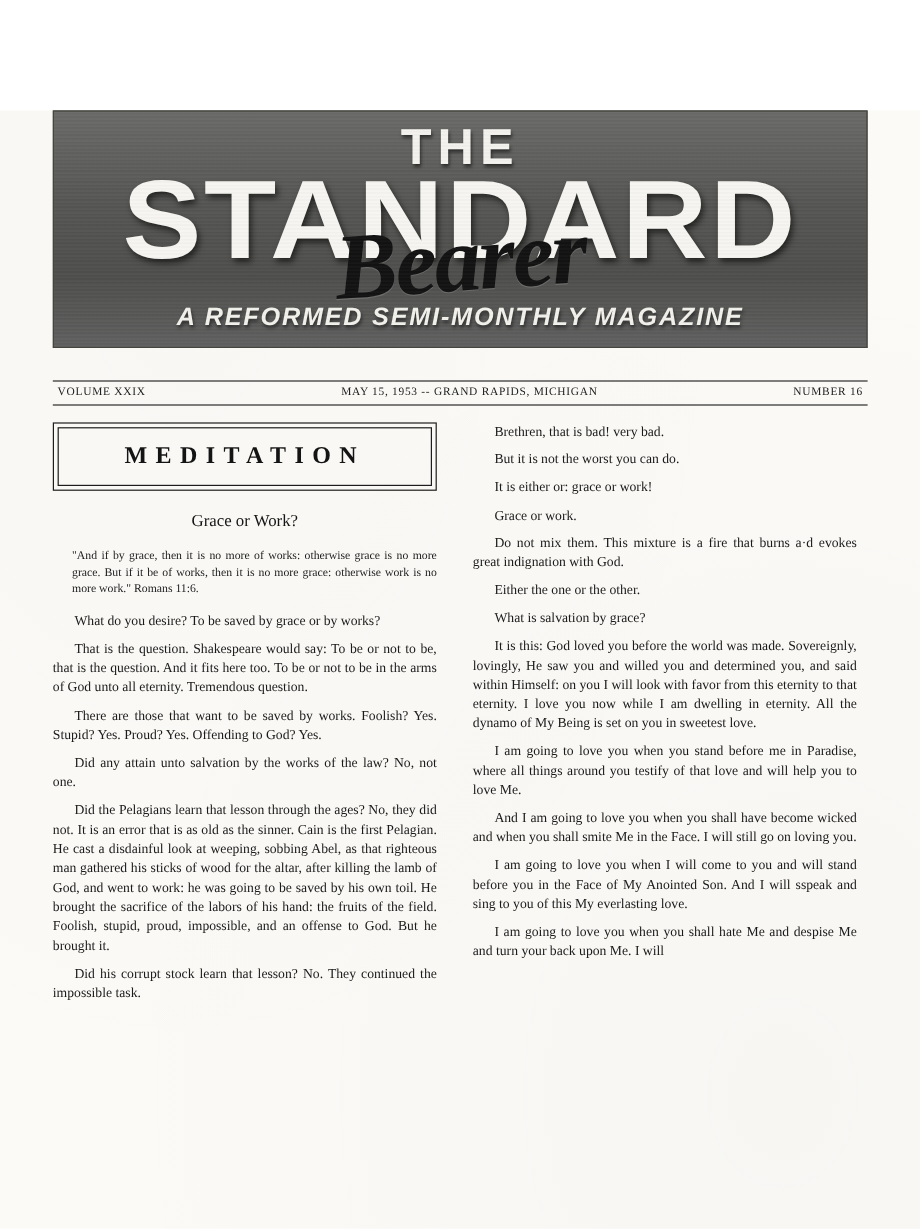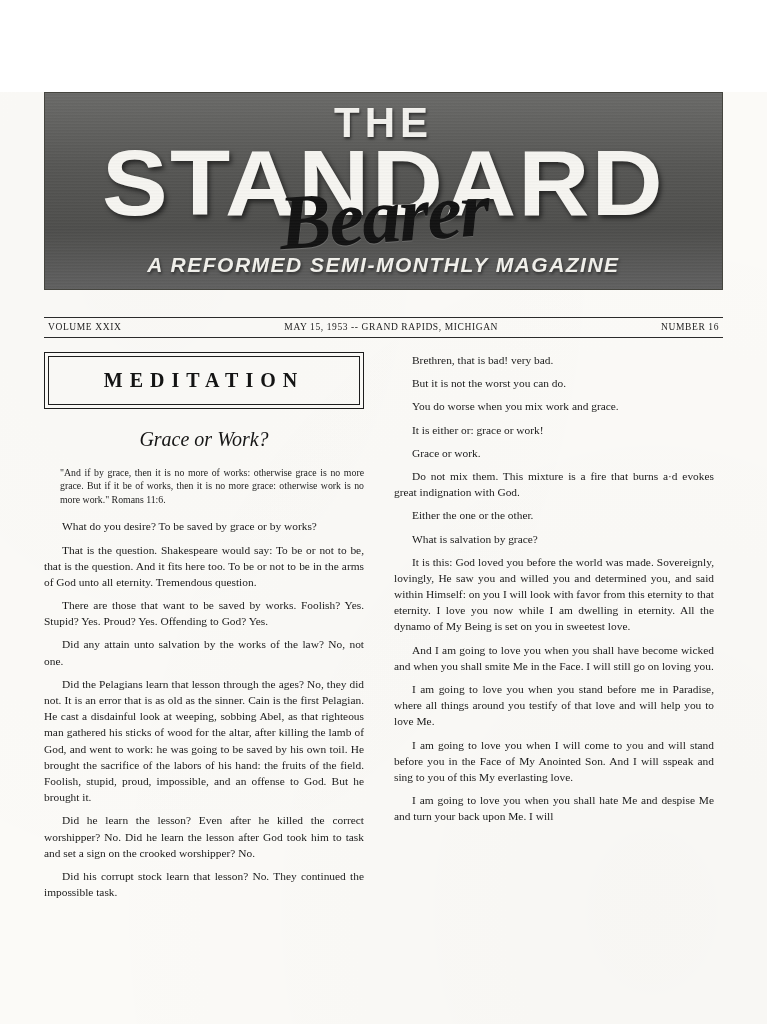--- a/index.html
+++ b/index.html
@@ -153,22 +153,21 @@
   .med-title {
     font-family: "Liberation Serif", serif;
     font-size: 20px;
     font-weight: bold;
     letter-spacing: 7px;
     color: #141414;
   }
   .article-title {
     text-align: center;
     font-family: "Liberation Serif", serif;
-    font-style: italic;
-    font-size: 20px;
+    font-size: 14px;
     margin: 4px 0 12px 0;
     color: #151515;
   }
   .scripture {
     margin: 0 0 12px 16px;
     font-size: 9.8px;
     line-height: 1.38;
     text-align: justify;
     color: #1b1b1b;
   }
@@ -205,34 +204,32 @@
 
       <div class="scripture">
         <span class="first">"And if by grace, then it is no more of works: otherwise grace is no more grace. But if it be of works, then it is no more grace: otherwise work is no more work."  Romans 11:6.</span>
       </div>
 
       <p>What do you desire?  To be saved by grace or by works?</p>
       <p>That is the question.  Shakespeare would say: To be or not to be, that is the question.  And it fits here too.  To be or not to be in the arms of God unto all eternity.  Tremendous question.</p>
       <p>There are those that want to be saved by works.  Foolish?  Yes.  Stupid?  Yes.  Proud?  Yes.  Offending to God?  Yes.</p>
       <p>Did any attain unto salvation by the works of the law?  No, not one.</p>
       <p>Did the Pelagians learn that lesson through the ages?  No, they did not.  It is an error that is as old as the sinner.  Cain is the first Pelagian.  He cast a disdainful look at weeping, sobbing Abel, as that righteous man gathered his sticks of wood for the altar, after killing the lamb of God, and went to work: he was going to be saved by his own toil.  He brought the sacrifice of the labors of his hand: the fruits of the field.  Foolish, stupid, proud, impossible, and an offense to God.  But he brought it.</p>
-      <p>Did he learn the lesson?  Even after he killed the correct worshipper?  No.  Did he learn the lesson after God took him to task and set a sign on the crooked worshipper?  No.</p>
       <p>Did his corrupt stock learn that lesson?  No. They continued the impossible task.</p>
     </div>
 
     <div class="col">
       <p>Brethren, that is bad! very bad.</p>
       <p>But it is not the worst you can do.</p>
-      <p>You do worse when you mix work and grace.</p>
       <p>It is either or: grace or work!</p>
       <p>Grace or work.</p>
       <p>Do not mix them.  This mixture is a fire that burns a·d evokes great indignation with God.</p>
       <p>Either the one or the other.</p>
       <p>What is salvation by grace?</p>
       <p>It is this: God loved you before the world was made.  Sovereignly, lovingly, He saw you and willed you and determined you, and said within Himself: on you I will look with favor from this eternity to that eternity.  I love you now while I am dwelling in eternity.  All the dynamo of My Being is set on you in sweetest love.</p>
+      <p>I am going to love you when you stand before me in Paradise, where all things around you testify of that love and will help you to love Me.</p>
       <p>And I am going to love you when you shall have become wicked and when you shall smite Me in the Face.  I will still go on loving you.</p>
-      <p>I am going to love you when you stand before me in Paradise, where all things around you testify of that love and will help you to love Me.</p>
       <p>I am going to love you when I will come to you and will stand before you in the Face of My Anointed Son.  And I will sspeak and sing to you of this My everlasting love.</p>
       <p>I am going to love you when you shall hate Me and despise Me and turn your back upon Me.  I will</p>
     </div>
 
   </div>
 </div>
 
 </body></html>

